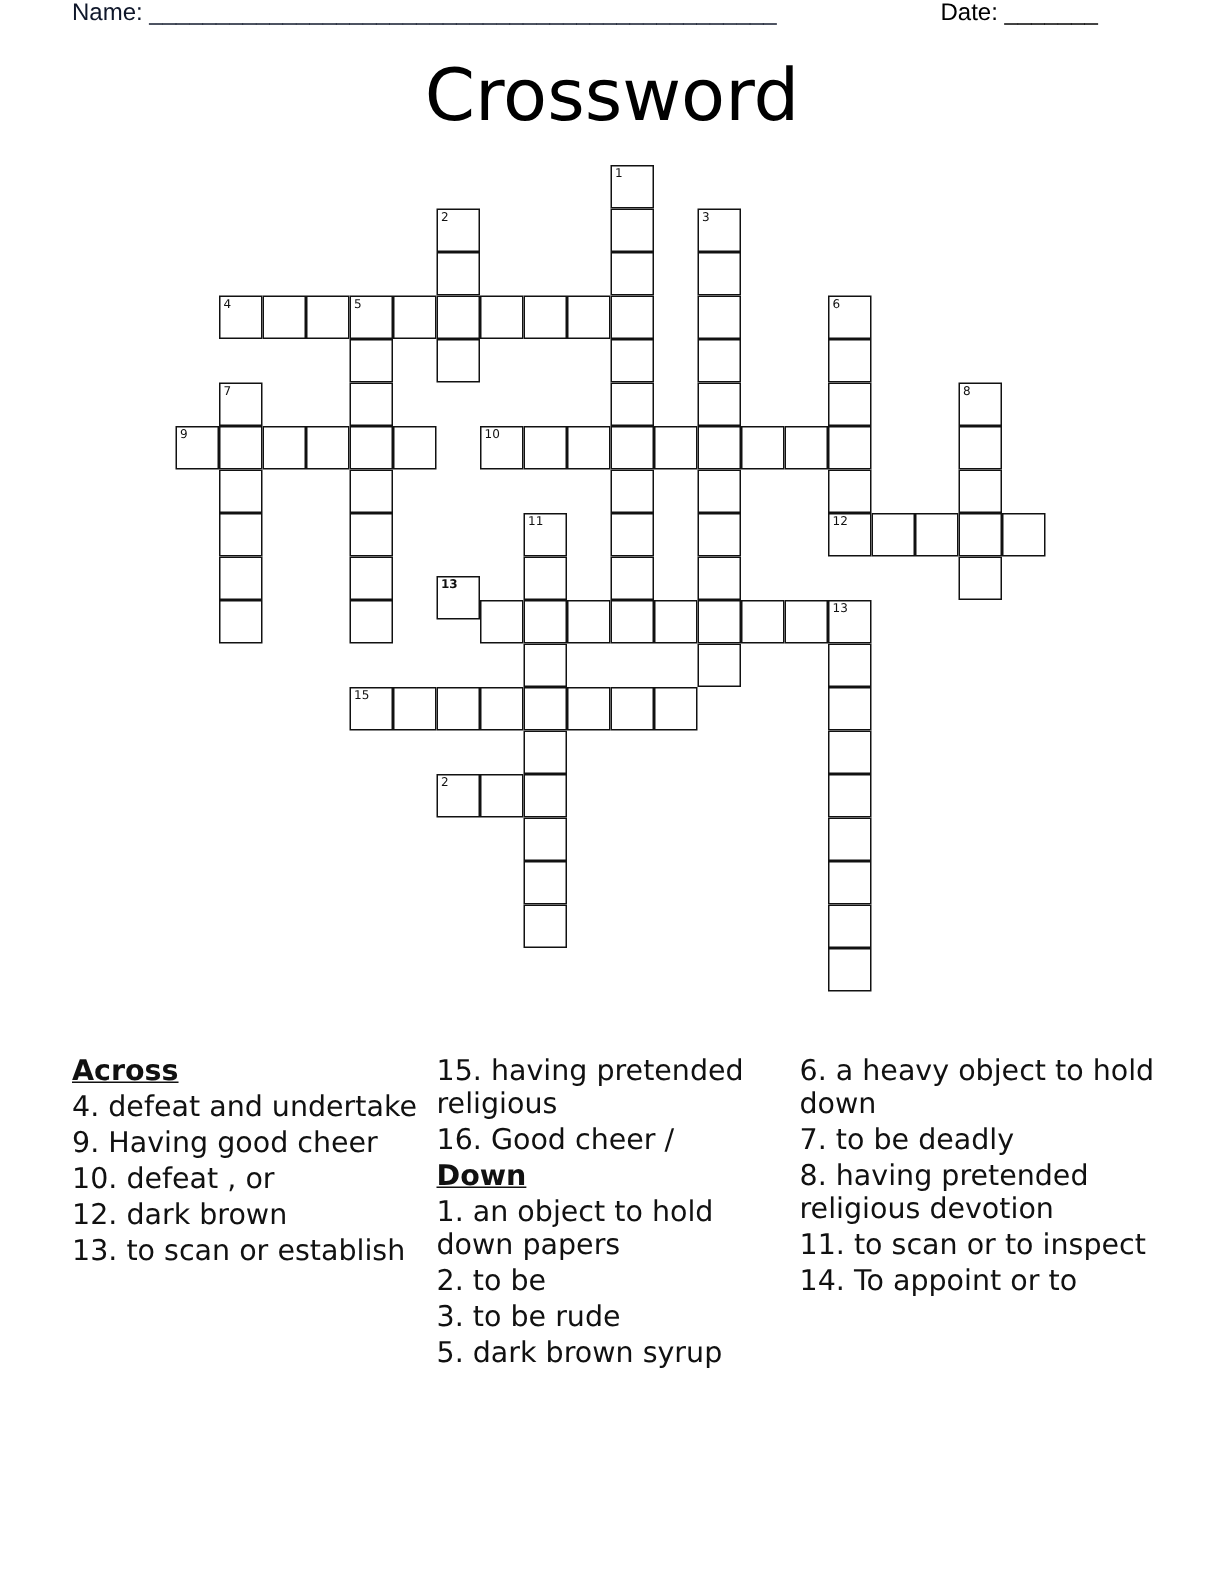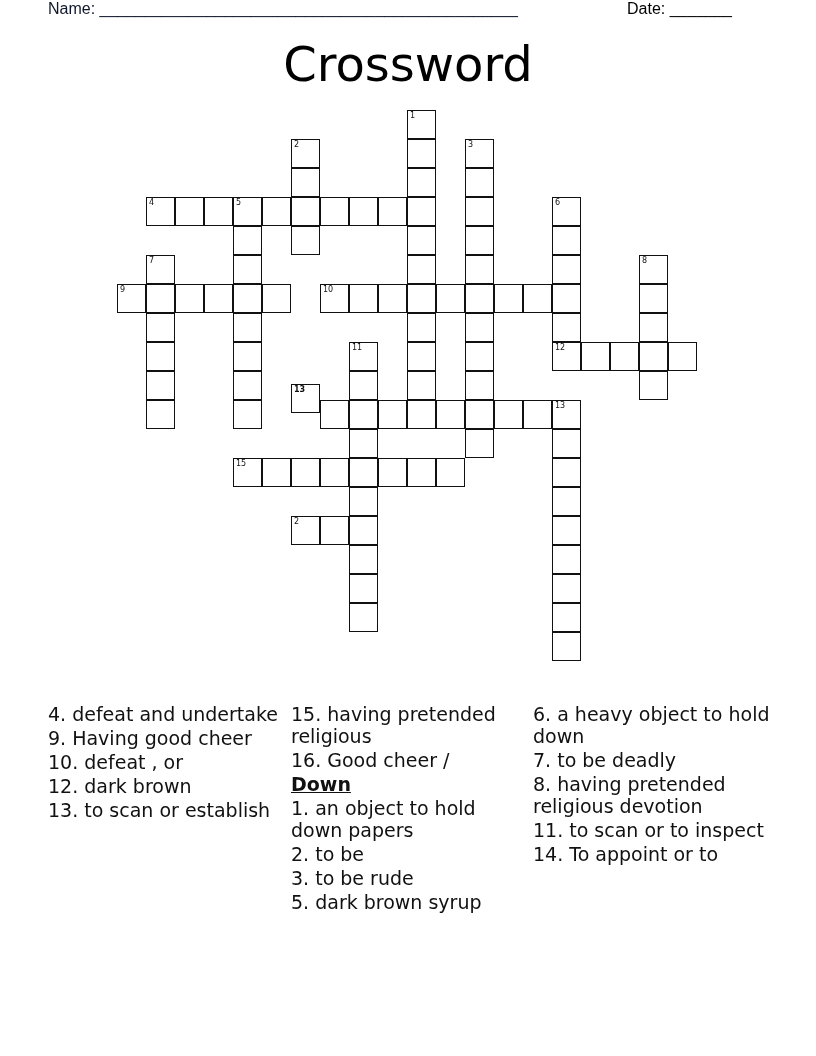--- a/index.html
+++ b/index.html
@@ -159,20 +159,21 @@
     <div class="cell" style="left: 378px; top: 458px;"></div>
     <div class="cell" style="left: 407px; top: 458px;"></div>
     <div class="cell" style="left: 436px; top: 458px;"></div>
     <div class="cell" style="left: 291px; top: 516px;">
       <span class="num">2</span>
     </div>
     <div class="cell" style="left: 320px; top: 516px;"></div>
   </div>
 
 <div class="clues col1">
+  <div class="heading">Across</div>
   <div class="clue"><b>4.</b><span> defeat and undertake</span></div>
   <div class="clue"><b>9.</b><span> Having good cheer</span></div>
   <div class="clue"><b>10.</b><span> defeat , or</span></div>
   <div class="clue"><b>12.</b><span> dark brown</span></div>
   <div class="clue"><b>13.</b><span> to scan or establish</span></div>
 </div>
 
 <div class="clues col2">
   <div class="clue"><b>15.</b><span> having pretended religious</span></div>
   <div class="clue"><b>16.</b><span> Good cheer /</span></div>

